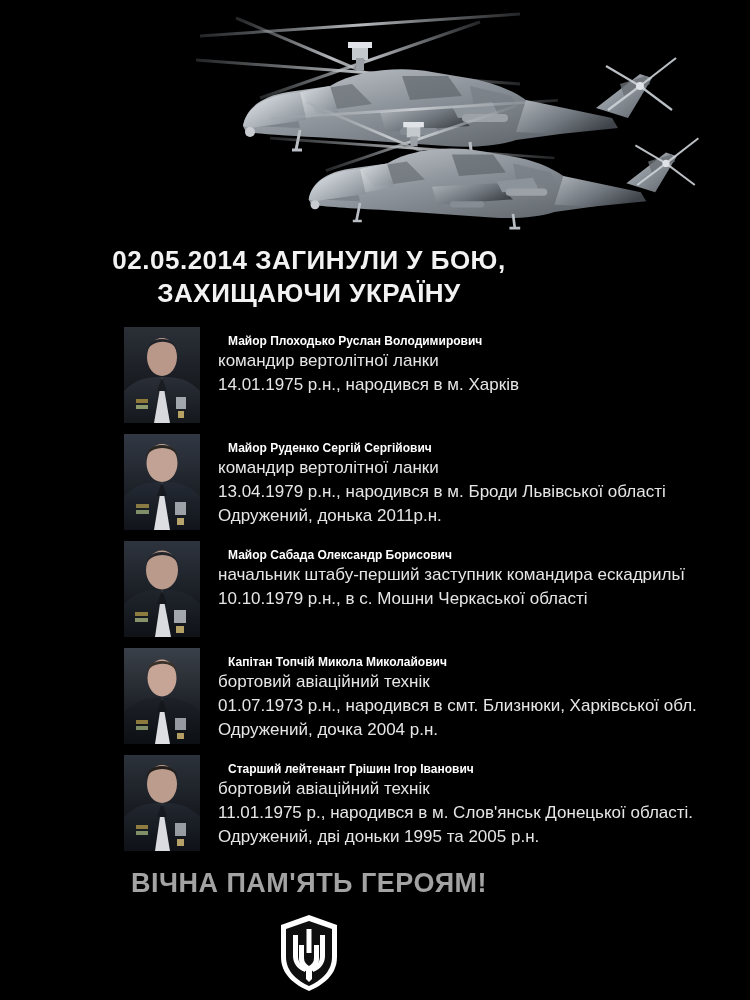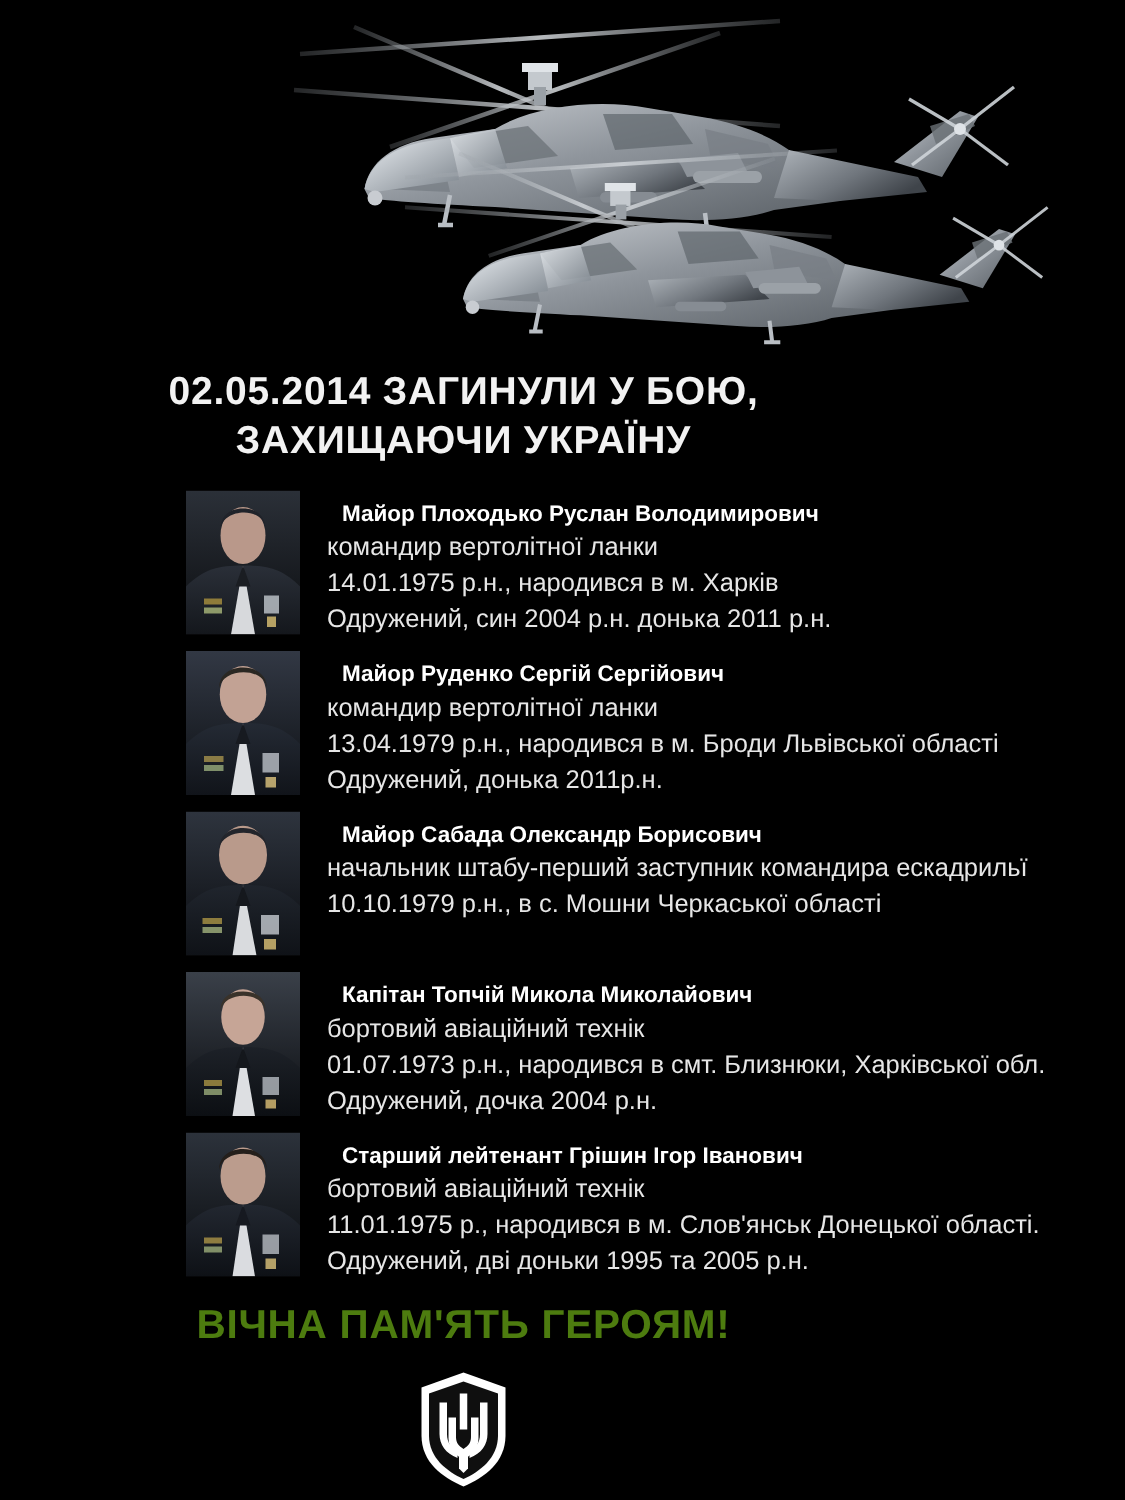--- a/index.html
+++ b/index.html
@@ -73,41 +73,41 @@
     overflow: hidden;
     background: #0a0a0c;
   }
   .portrait svg { display: block; }
 
   .entry-text {
     padding-left: 18px;
     padding-top: 6px;
   }
   .rank-name {
-    font-size: 15px;
+    font-size: 12px;
     font-weight: bold;
     color: #ffffff;
     line-height: 1.35;
     white-space: nowrap;
     padding-left: 10px;
   }
   .detail {
     font-size: 17px;
     color: #e6e6e6;
     line-height: 1.42;
     white-space: nowrap;
   }
 
   
   .footer-slogan {
     text-align: center;
     font-size: 27px;
     font-weight: bold;
     letter-spacing: 0.5px;
-    color: #4d7c0f;
+    color: #a3a3a3;
     margin-top: 6px;
     flex: none;
   }
   .emblem-wrap {
     display: flex;
     justify-content: center;
     align-items: center;
     margin-top: 14px;
     flex: none;
   }
@@ -265,21 +265,20 @@
           <rect x="12" y="72" width="12" height="4" fill="#8e7b3a"></rect>
           <rect x="12" y="78" width="12" height="4" fill="#8e9a6a"></rect>
           <rect x="52" y="70" width="10" height="12" fill="#b9bec4" opacity="0.85"></rect>
           <rect x="54" y="84" width="6" height="7" fill="#c8b06a" opacity="0.9"></rect>
         </svg>
       </div>
       <div class="entry-text">
         <div class="rank-name">Майор Плоходько Руслан Володимирович</div>
         <div class="detail">командир вертолітної ланки</div>
         <div class="detail">14.01.1975 р.н., народився в м. Харків</div>
-        <div class="detail">Одружений, син 2004 р.н. донька 2011 р.н.</div>
       </div>
     </div>
 
     <div class="entry">
       <div class="portrait">
         <svg width="76" height="96" viewBox="0 0 76 96">
           <defs>
             <linearGradient id="bg2" x1="0" y1="0" x2="0" y2="1">
               <stop offset="0%" stop-color="#323844"></stop>
                 <stop offset="100%" stop-color="#0d1014"></stop>

